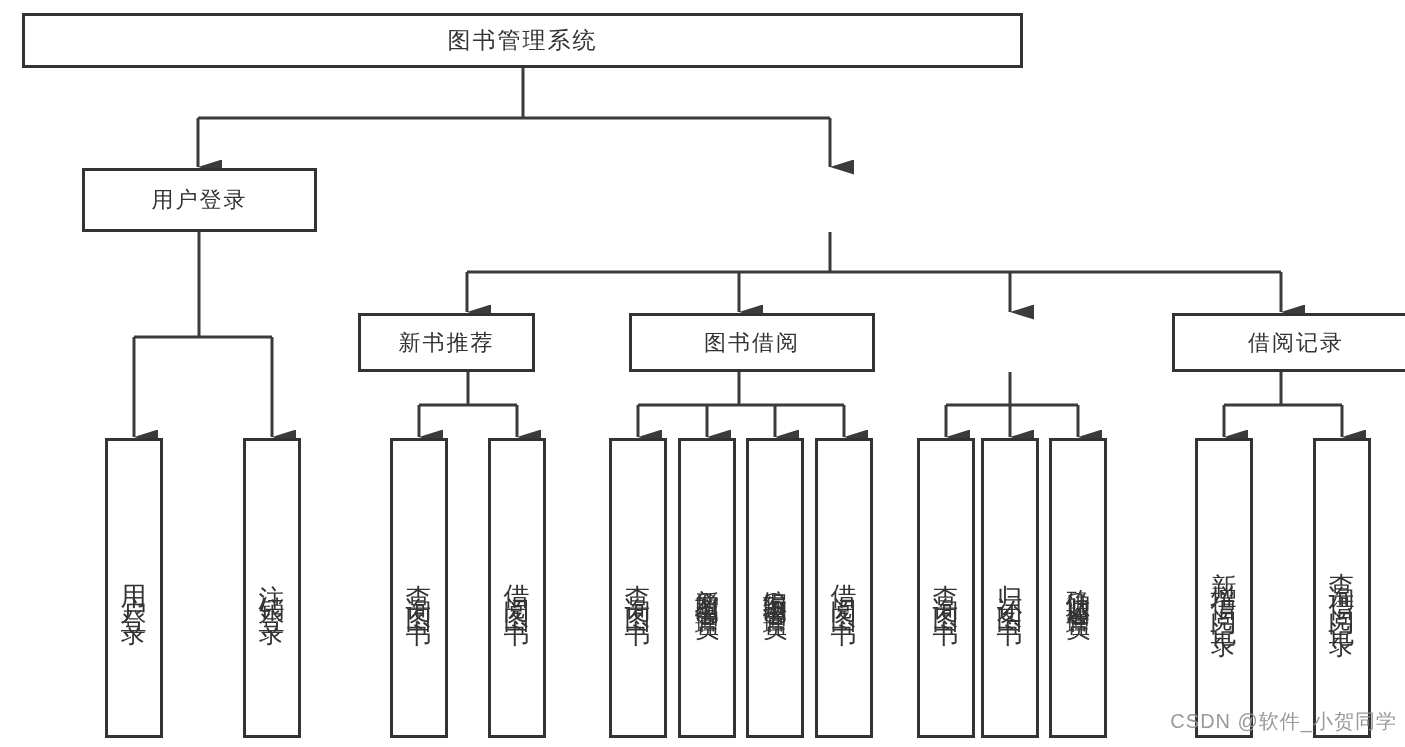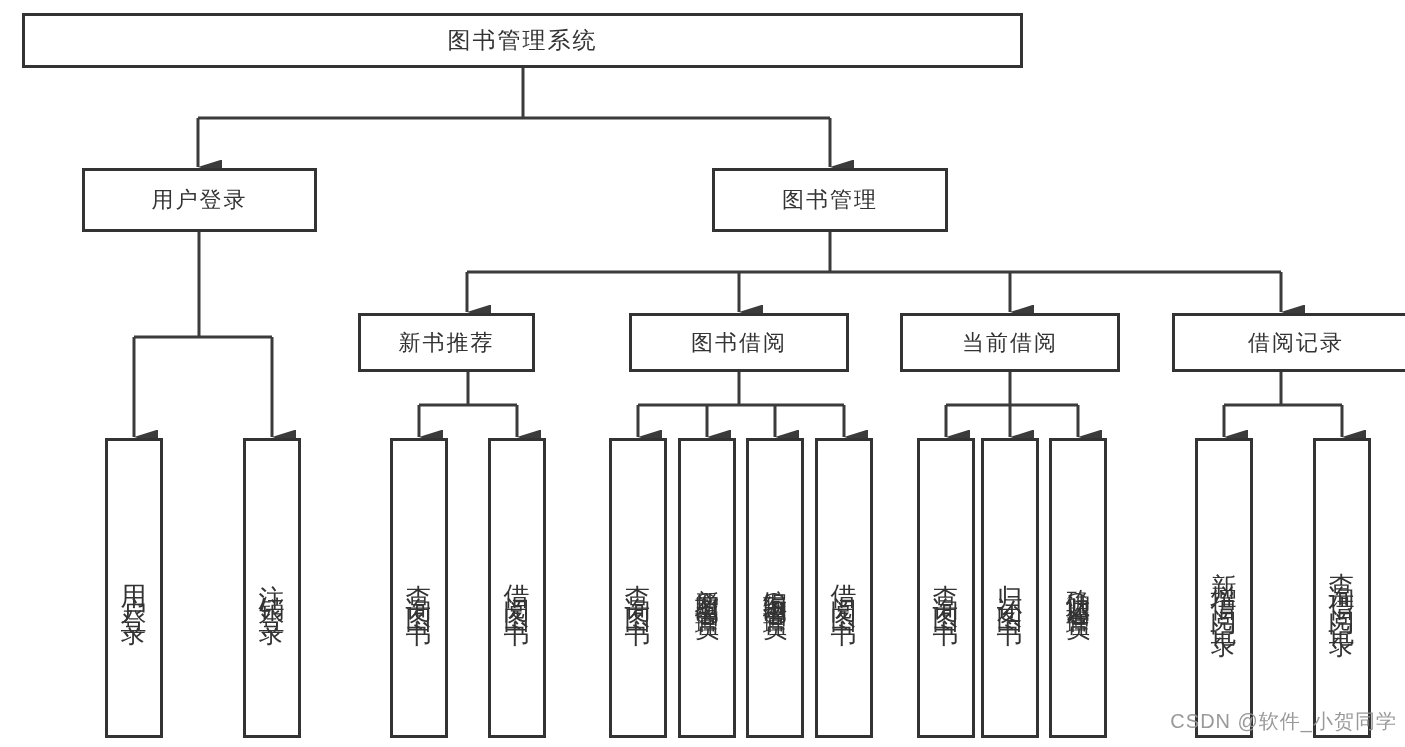--- a/index.html
+++ b/index.html
@@ -99,32 +99,26 @@
     <path d="M1342 405 V437" marker-end="url(#arw)"></path>
   </svg>
 
   <div class="node h-node root-node" style="left:22px; top:13px; width:1001px; height:55px;">
     <span>图书管理系统</span>
   </div>
 
   <div class="node h-node" style="left:82px; top:168px; width:235px; height:64px;">
     <span>用户登录</span>
   </div>
-  <div class="node h-node" style="left:712px; top:168px; width:236px; height:64px;">
-    <span>图书管理</span>
-  </div>
 
   <div class="node h-node" style="left:358px; top:313px; width:177px; height:59px;">
     <span>新书推荐</span>
   </div>
-  <div class="node h-node" style="left:629px; top:313px; width:220px; height:59px;">
+  <div class="node h-node" style="left:629px; top:313px; width:246px; height:59px;">
     <span>图书借阅</span>
-  </div>
-  <div class="node h-node" style="left:900px; top:313px; width:220px; height:59px;">
-    <span>当前借阅</span>
   </div>
   <div class="node h-node" style="left:1172px; top:313px; width:248px; height:59px;">
     <span>借阅记录</span>
   </div>
 
   <div class="node v-node" style="left:105px; top:438px; width:58px; height:300px;">
     <span>用户登录</span>
   </div>
   <div class="node v-node" style="left:243px; top:438px; width:58px; height:300px;">
     <span>注销登录</span>

